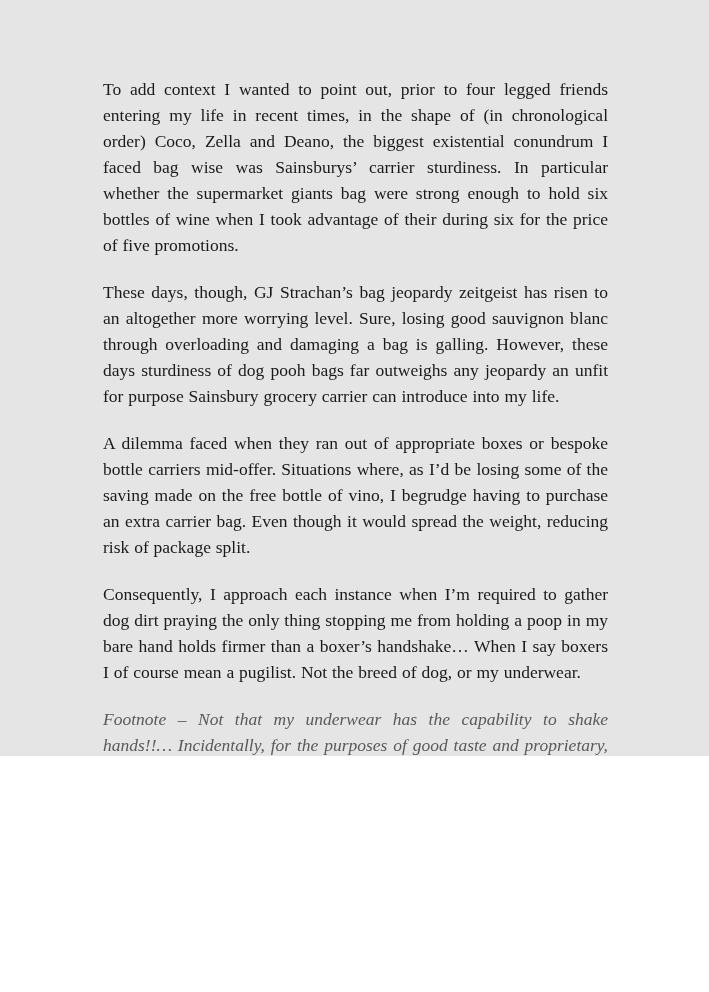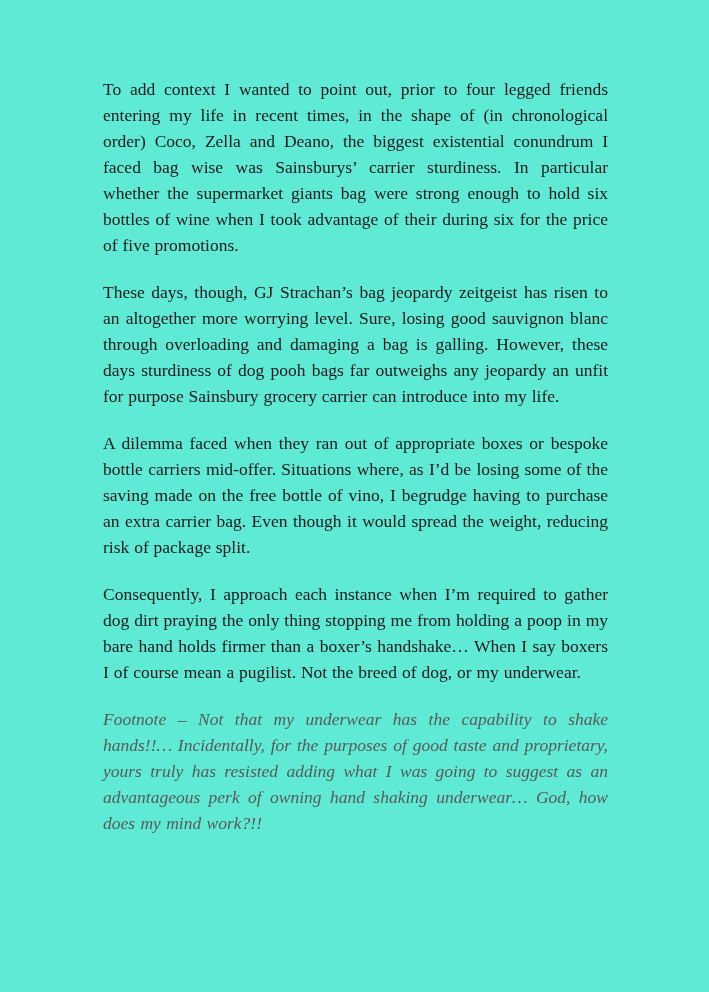--- a/index.html
+++ b/index.html
@@ -3,22 +3,22 @@
 <meta charset="utf-8">
 <style>
   html, body {
     margin: 0;
     padding: 0;
     background: #ffffff;
   }
   .page {
     position: relative;
     width: 709px;
-    height: 992px;
-    background: #5eead4;
+    height: 756px;
+    background: #e5e5e5;
     overflow: hidden;
     font-family: "Liberation Serif", serif;
   }
   .content {
     position: absolute;
     top: 76px;
     left: 103px;
     width: 505px;
   }
   .para {

